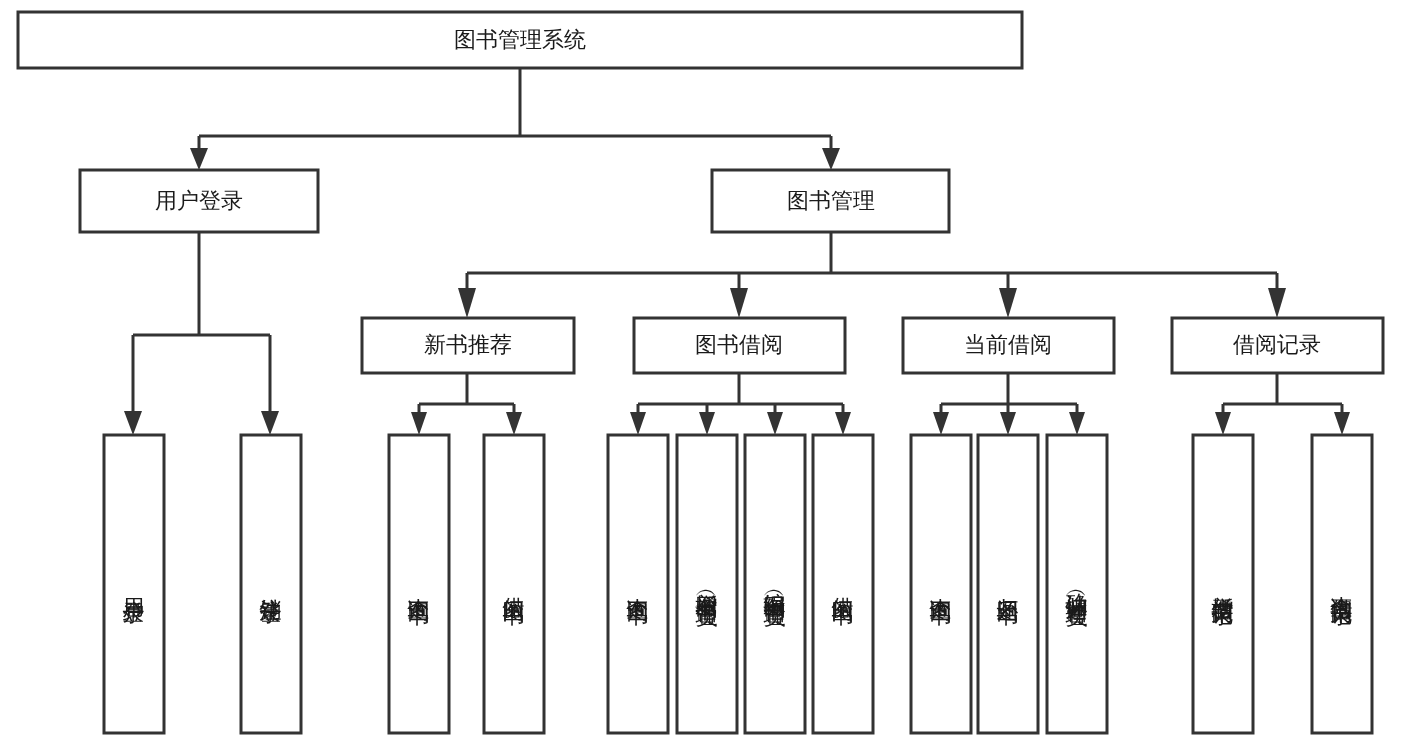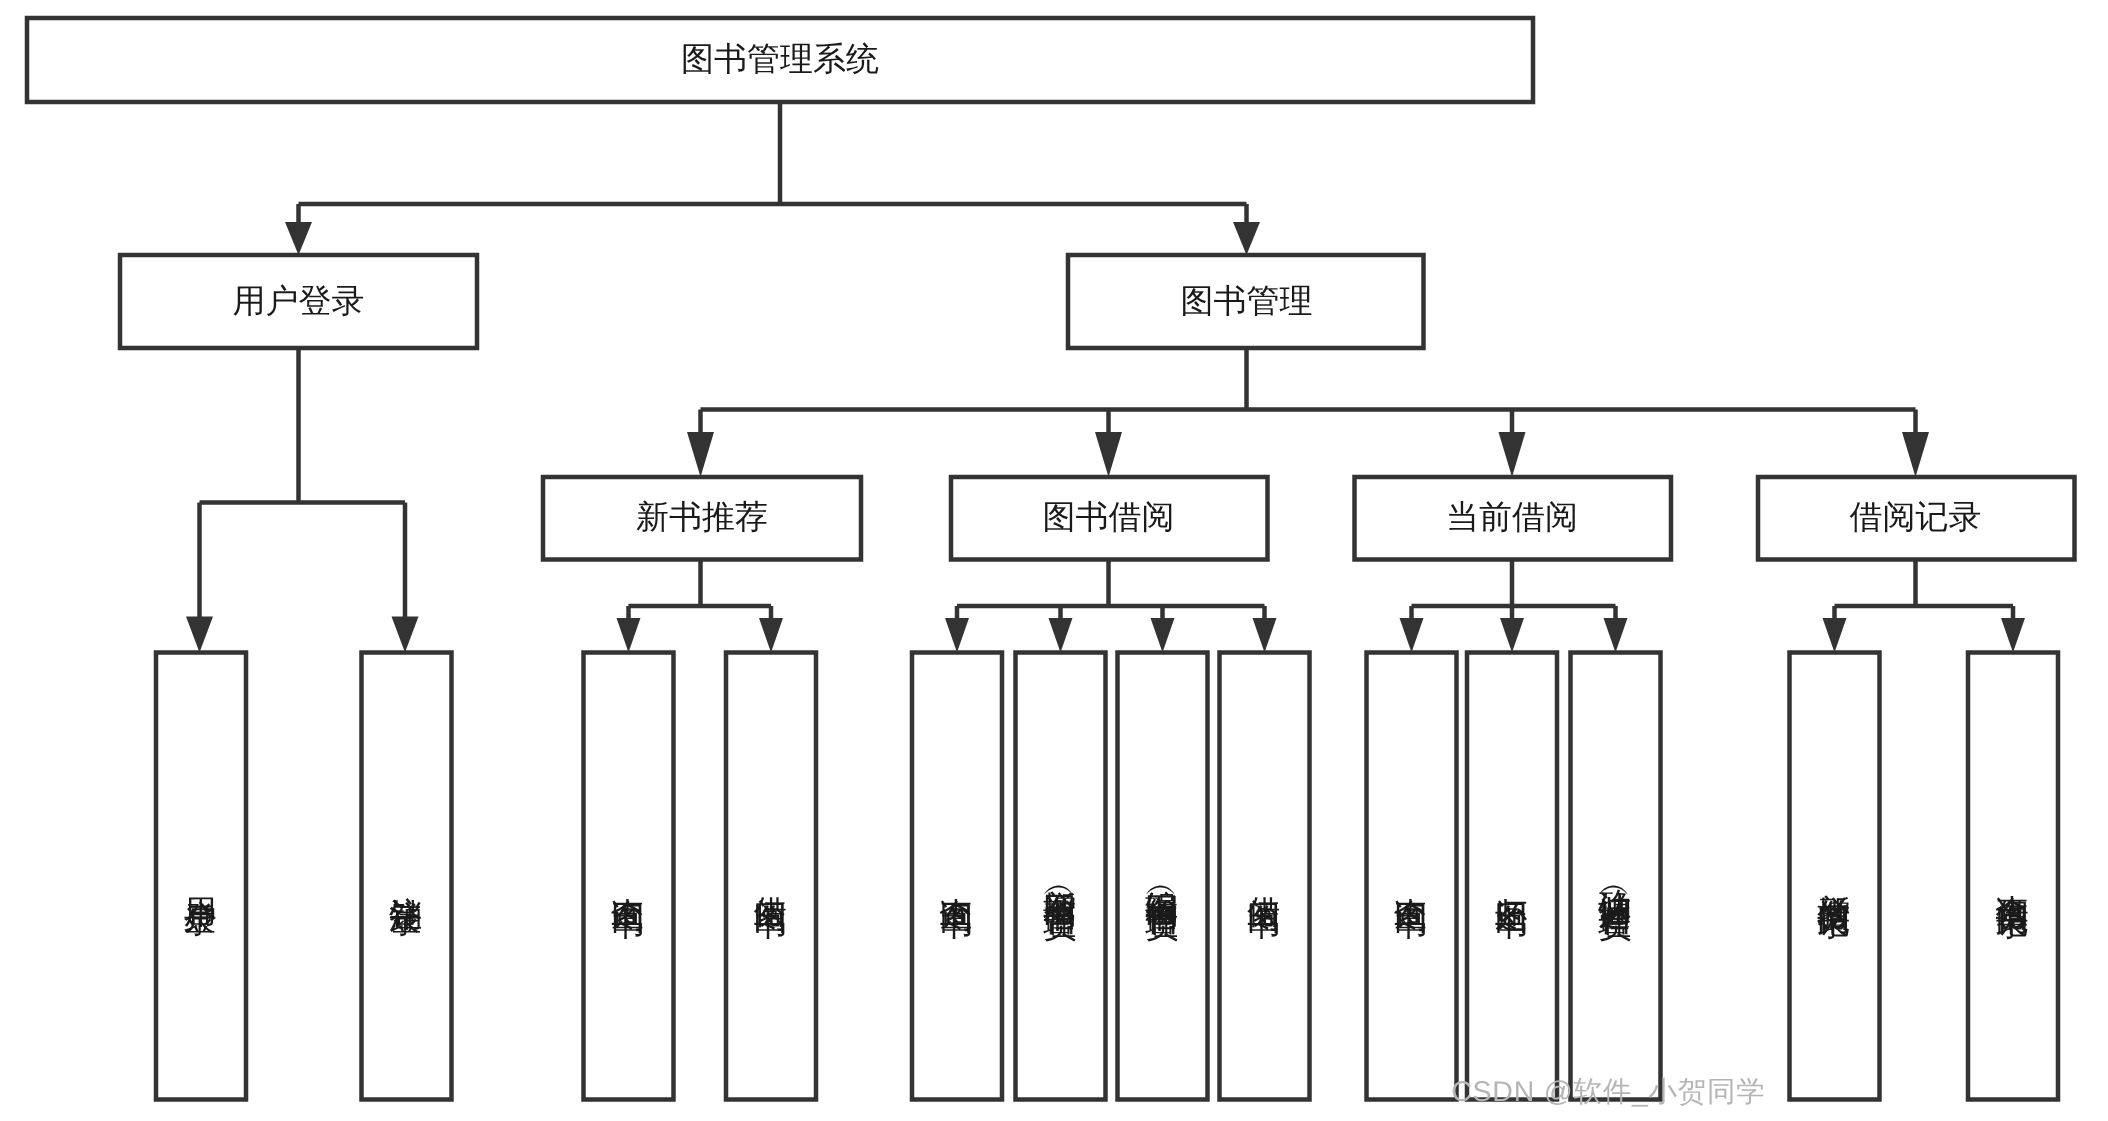--- a/index.html
+++ b/index.html
@@ -212,15 +212,14 @@
   <div class="node-label-v" style="left:608px; top:435px; width:60px; height:298px;">查询图书</div>
   <div class="node-label-v" style="left:677px; top:435px; width:60px; height:298px;">新增图书（管理员）</div>
   <div class="node-label-v" style="left:745px; top:435px; width:60px; height:298px;">编辑图书（管理员）</div>
   <div class="node-label-v" style="left:813px; top:435px; width:60px; height:298px;">借阅图书</div>
   <div class="node-label-v" style="left:911px; top:435px; width:60px; height:298px;">查询图书</div>
   <div class="node-label-v" style="left:978px; top:435px; width:60px; height:298px;">归还图书</div>
   <div class="node-label-v" style="left:1047px; top:435px; width:60px; height:298px;">确认归还（管理员）</div>
   <div class="node-label-v" style="left:1193px; top:435px; width:60px; height:298px;">新增借阅记录</div>
   <div class="node-label-v" style="left:1312px; top:435px; width:60px; height:298px;">查询借阅记录</div>
 
-  <div class="watermark">CSDN @软件_小贺同学</div>
 
 </div>
 
 </body></html>

